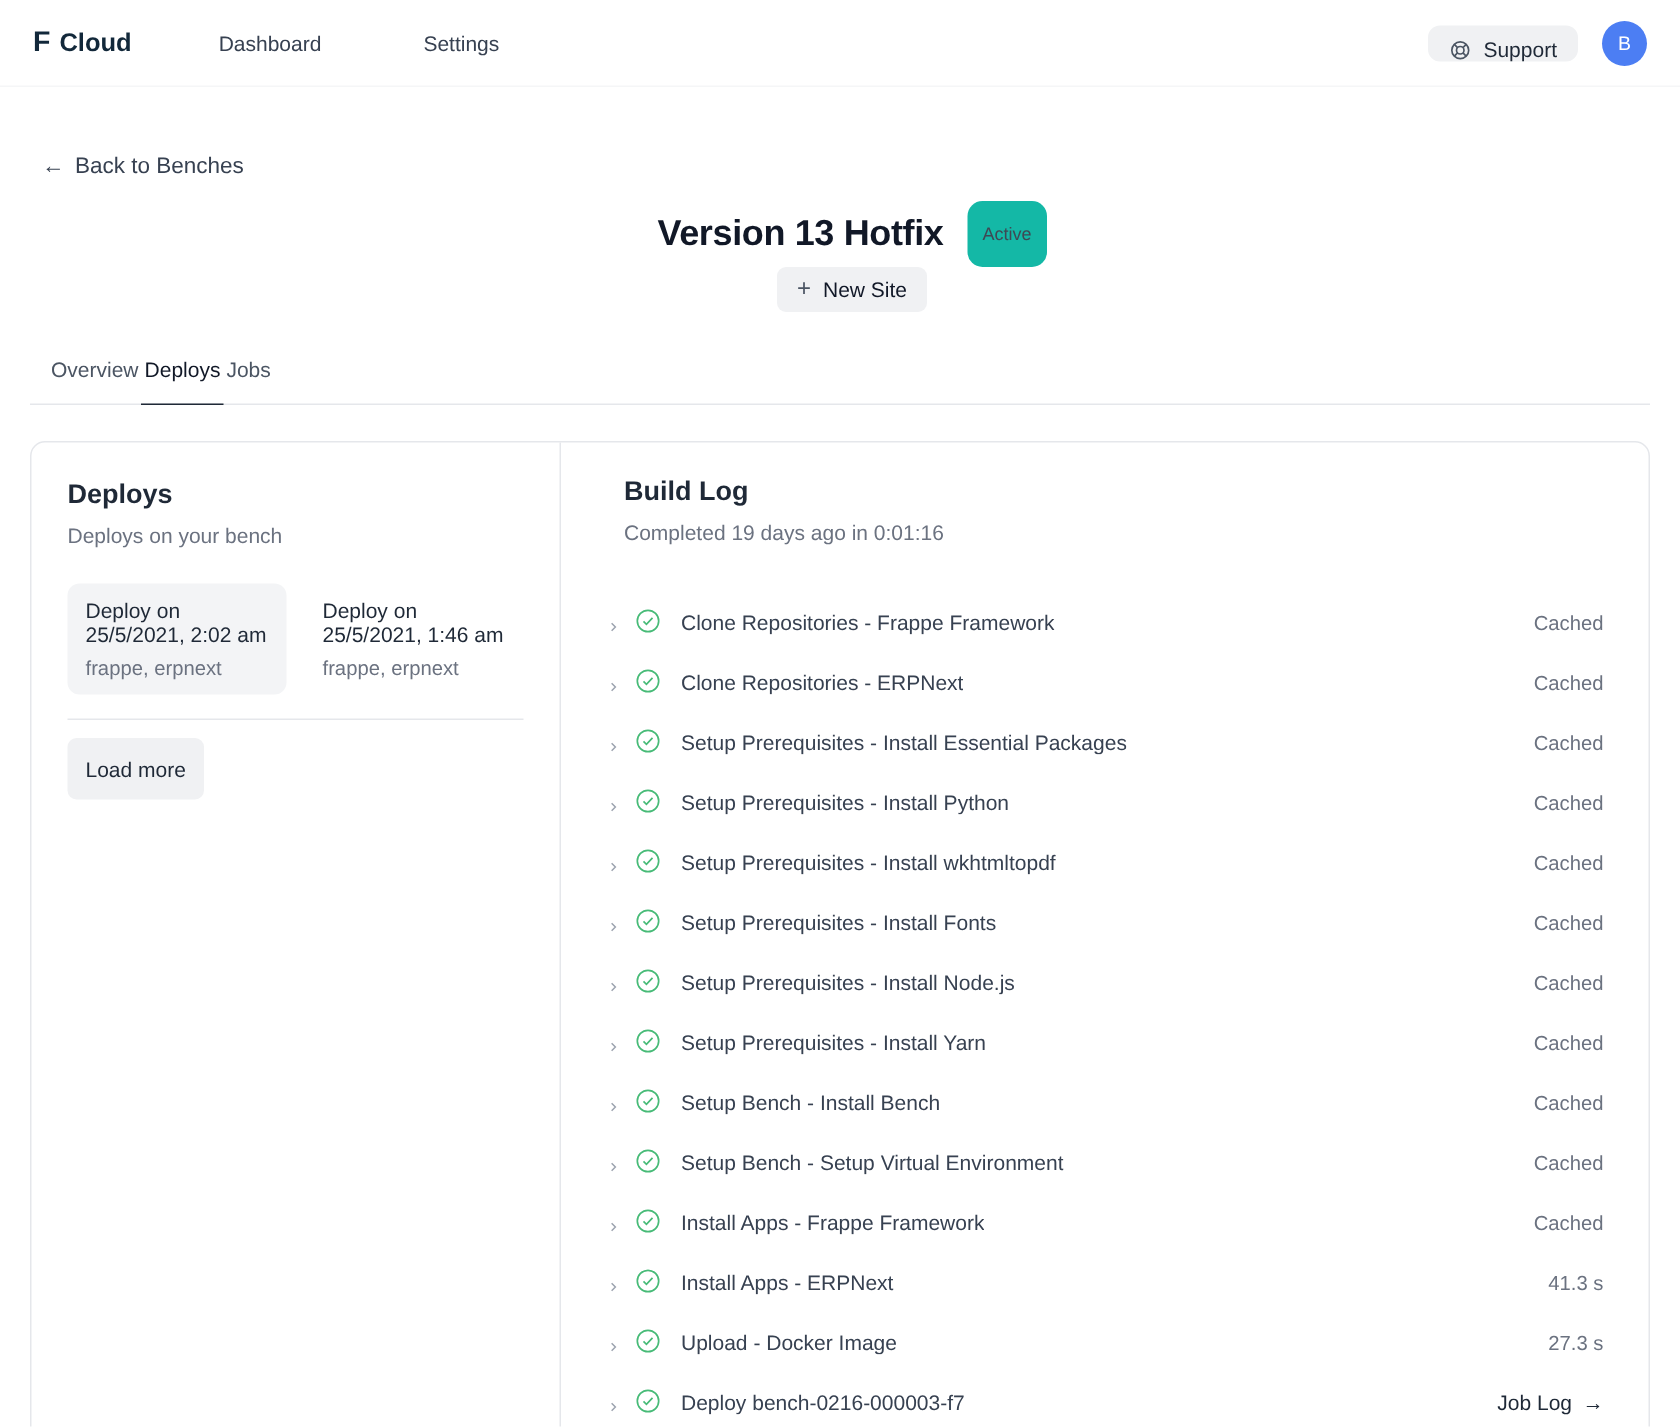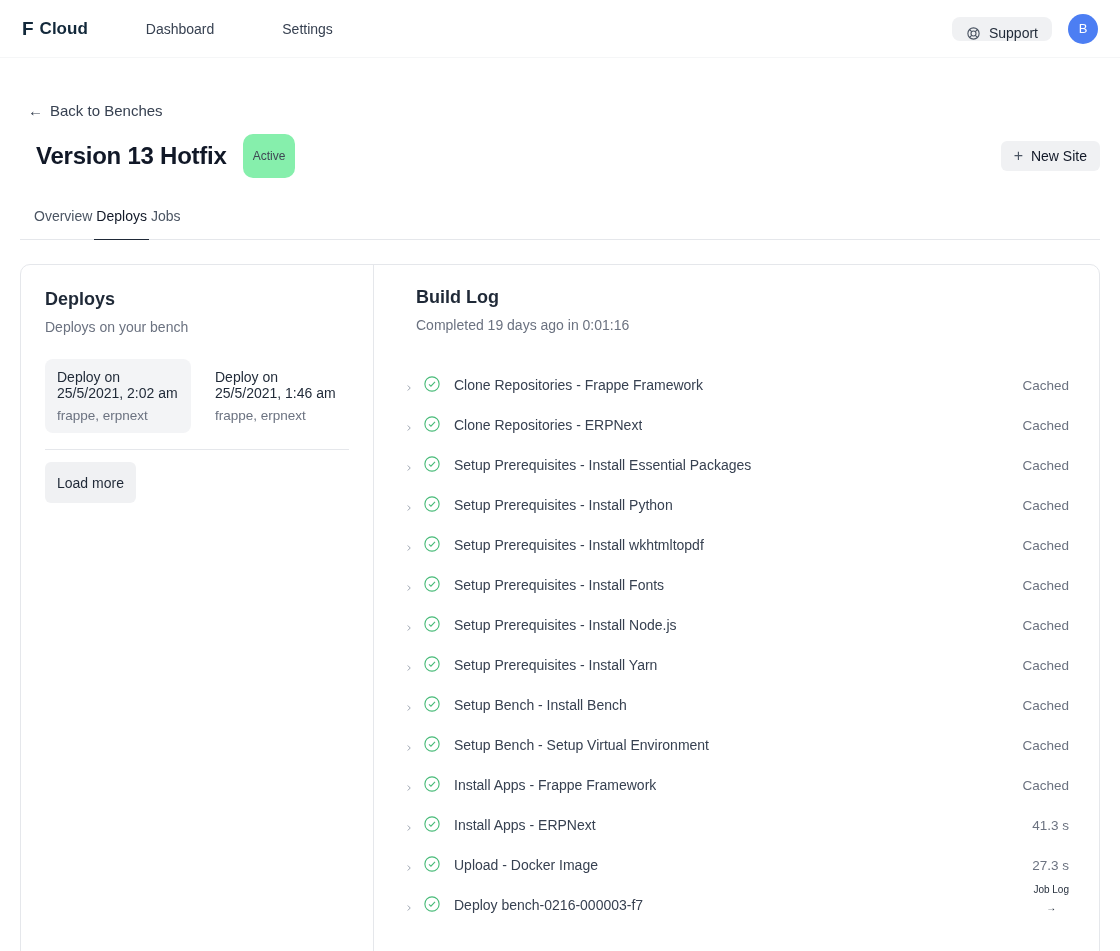--- a/index.html
+++ b/index.html
@@ -48,26 +48,26 @@
 
   
   main{padding:0 20px;}
   .back-link{
     display:inline-flex;align-items:center;gap:7px;
     margin:44px 0 0 8px;font-size:15px;color:var(--text-body);cursor:pointer;
   }
   .back-arrow{font-size:15px;color:var(--text-body);}
   .page-header{
     display:flex;align-items:center;justify-content:space-between;
-    margin-top:14px;padding-left:16px;
+    margin-top:14px;padding-left:16px;flex-direction:column;
   }
   .title-row{display:flex;align-items:center;gap:16px;}
   h1{font-size:24px;font-weight:600;color:var(--text-dark);letter-spacing:-0.01em;}
   .badge{
-    background:#86efac;color:#3f4854;font-size:12px;
+    background:#14b8a6;color:#3f4854;font-size:12px;
     padding:15px 10px;border-radius:10px;line-height:1.2;
   }
   .new-site{
     display:flex;align-items:center;gap:8px;height:30px;padding:0 13px;
     background:var(--btn-gray);border:none;border-radius:6px;
     font-size:14px;color:var(--text-dark);
   }
   .plus{font-size:16px;color:#4b5563;line-height:1;}
 
   .tabs{
@@ -103,21 +103,21 @@
   .build-log{flex:1;padding:22px 30px 24px;min-width:0;}
   .bl-header{margin-left:12px;}
   .steps{margin-top:20px;}
   .step{display:flex;align-items:flex-end;height:40px;}
   .chev{display:flex;align-items:center;color:#9ca3af;width:12px;flex-shrink:0;}
   .check{display:flex;align-items:center;color:var(--success);margin-left:7px;flex-shrink:0;}
   .step-label{margin-left:13px;font-size:14px;color:var(--text-body);white-space:nowrap;overflow:hidden;text-overflow:ellipsis;}
   .step-status{margin-left:auto;font-size:13.5px;color:var(--text-muted);white-space:nowrap;}
   .status-link{
     margin-left:auto;display:flex;align-items:center;gap:7px;
-    font-size:10px;color:#1f2937;cursor:pointer;white-space:nowrap;flex-direction:column;
+    font-size:14px;color:#1f2937;cursor:pointer;white-space:nowrap;
   }
 </style>
 </head>
 <body>
 
 <header class="navbar">
   <div class="nav-left">
     <a class="logo">
       <span class="logo-mark">F</span>
       <span>Cloud</span>

